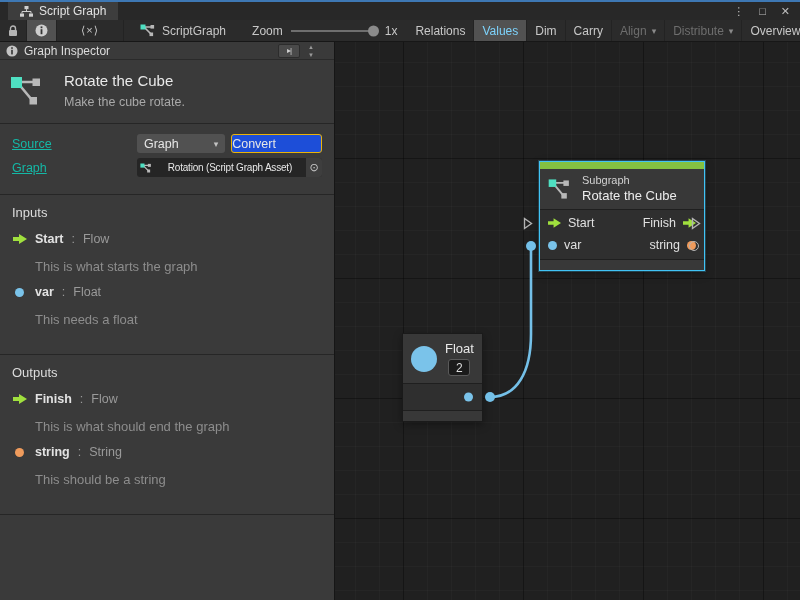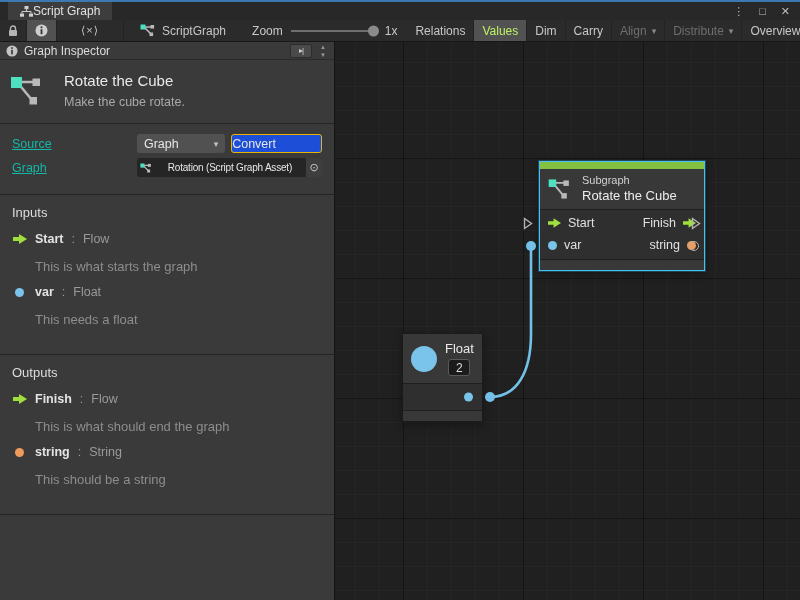--- a/index.html
+++ b/index.html
@@ -12,40 +12,40 @@
   }
 
   
   .titlebar {
     height:20px; flex:0 0 20px; background:#282828;
     border-top:2px solid #3e78b4;
     display:flex; align-items:stretch; font-size:12px;
   }
   .tab {
     margin-left:8px; padding:0 12px; background:#3d3d3d;
-    display:flex; align-items:center; color:#e2e2e2;
+    display:flex; align-items:center; gap:6px; color:#e2e2e2;
   }
   .win-controls {
     margin-left:auto; display:flex; align-items:center; gap:15px;
     padding-right:10px; color:#bdbdbd; font-size:11px;
   }
   .win-controls span { cursor:default; }
 
   
   .toolbar {
     height:22px; flex:0 0 22px; background:#2b2b2b;
     border-bottom:1px solid #171717;
     display:flex; align-items:stretch; font-size:12px; color:#c8c8c8;
     white-space:nowrap;
   }
   .tbtn {
     display:flex; align-items:center; padding:0 8px;
     border-right:1px solid #232323;
   }
-  .tbtn.active { background:#525252; color:#bef264;text-align:center; }
+  .tbtn.active { background:#525252; color:#7dd3fc;text-align:center; }
   .tbtn.disabled { color:#6e6e6e; }
   .tbtn .caret { font-size:9px; margin-left:5px; color:#8a8a8a; }
   .graphname { display:flex; align-items:center; gap:6px; padding:0 10px 0 16px; }
   .zoomwrap { display:flex; align-items:center; gap:8px; padding:0 10px 0 16px; }
   .slider-track { width:86px; height:2px; background:#6f6f6f; position:relative; }
   .slider-handle {
     position:absolute; right:-2px; top:50%; transform:translateY(-50%);
     width:11px; height:11px; border-radius:50%; background:#8b8b8b;
   }
   .sep-line { width:1px; background:#232323; }
@@ -55,21 +55,21 @@
   .main { flex:1; display:flex; min-height:0; }
 
   
   .inspector {
     width:335px; flex:0 0 335px; background:#3a3a3a;
     border-right:1px solid #161616; display:flex; flex-direction:column;
     font-size:12.5px; position:relative;
   }
   .insp-header {
     height:18px; flex:0 0 18px; display:flex; align-items:center;
-    padding:0 4px 0 6px; border-bottom:1px solid #2a2a2a; color:#dcdcdc;
+    padding:0 16px 0 6px; border-bottom:1px solid #2a2a2a; color:#dcdcdc;
     font-size:12px;
   }
   .insp-header .hl { margin-left:6px; }
   .dock-btn {
     margin-left:auto; width:22px; height:14px; background:#4a4a4a;
     border:1px solid #2c2c2c; border-radius:2px; color:#cfcfcf;
     font-size:8px; display:flex; align-items:center; justify-content:center;
     letter-spacing:-1px;
   }
   .scroll-arrows {

